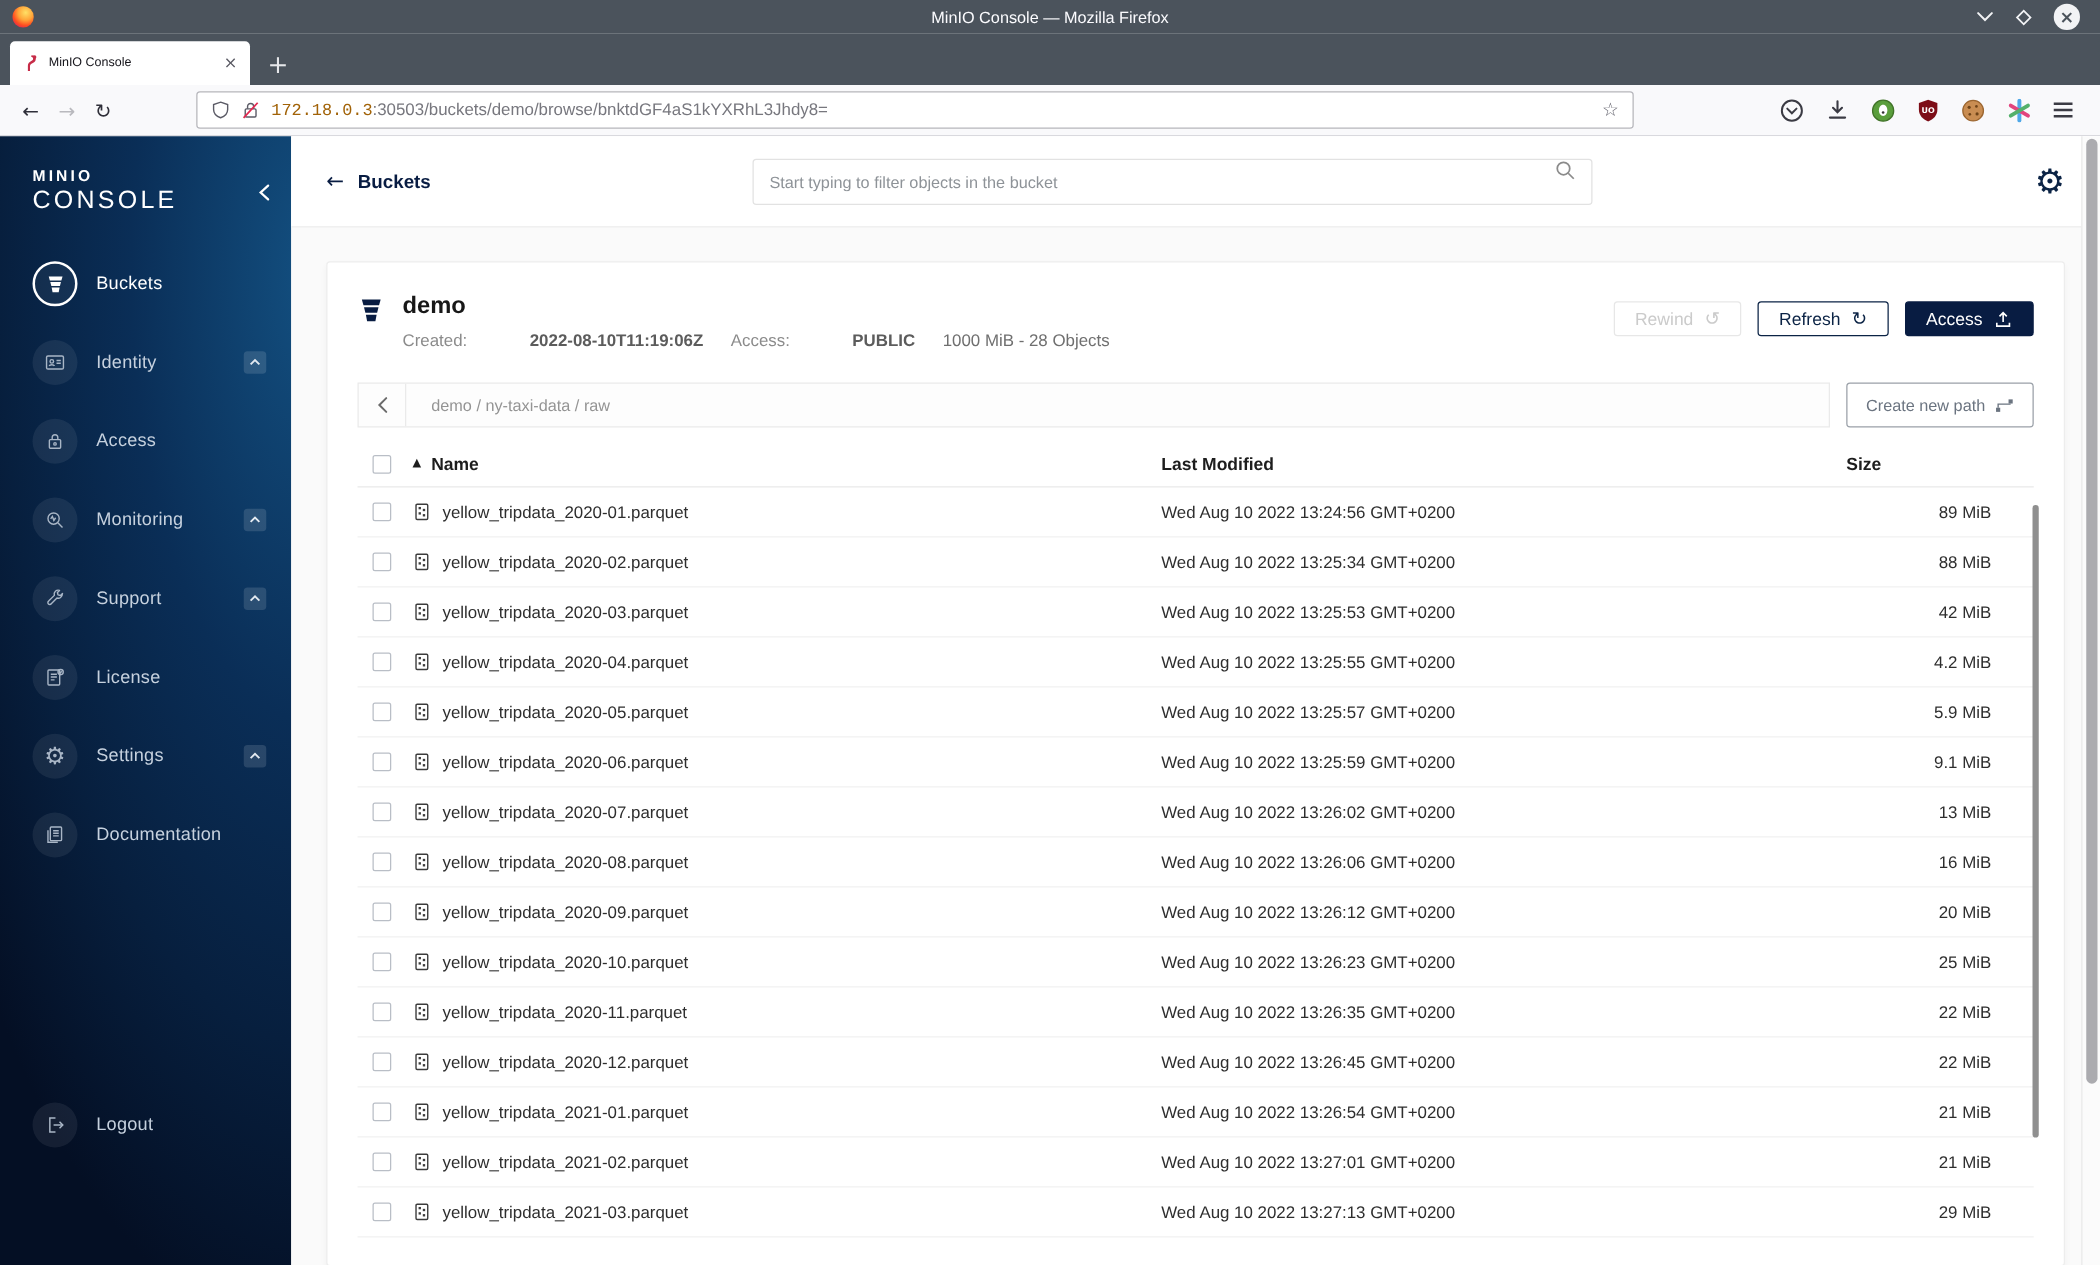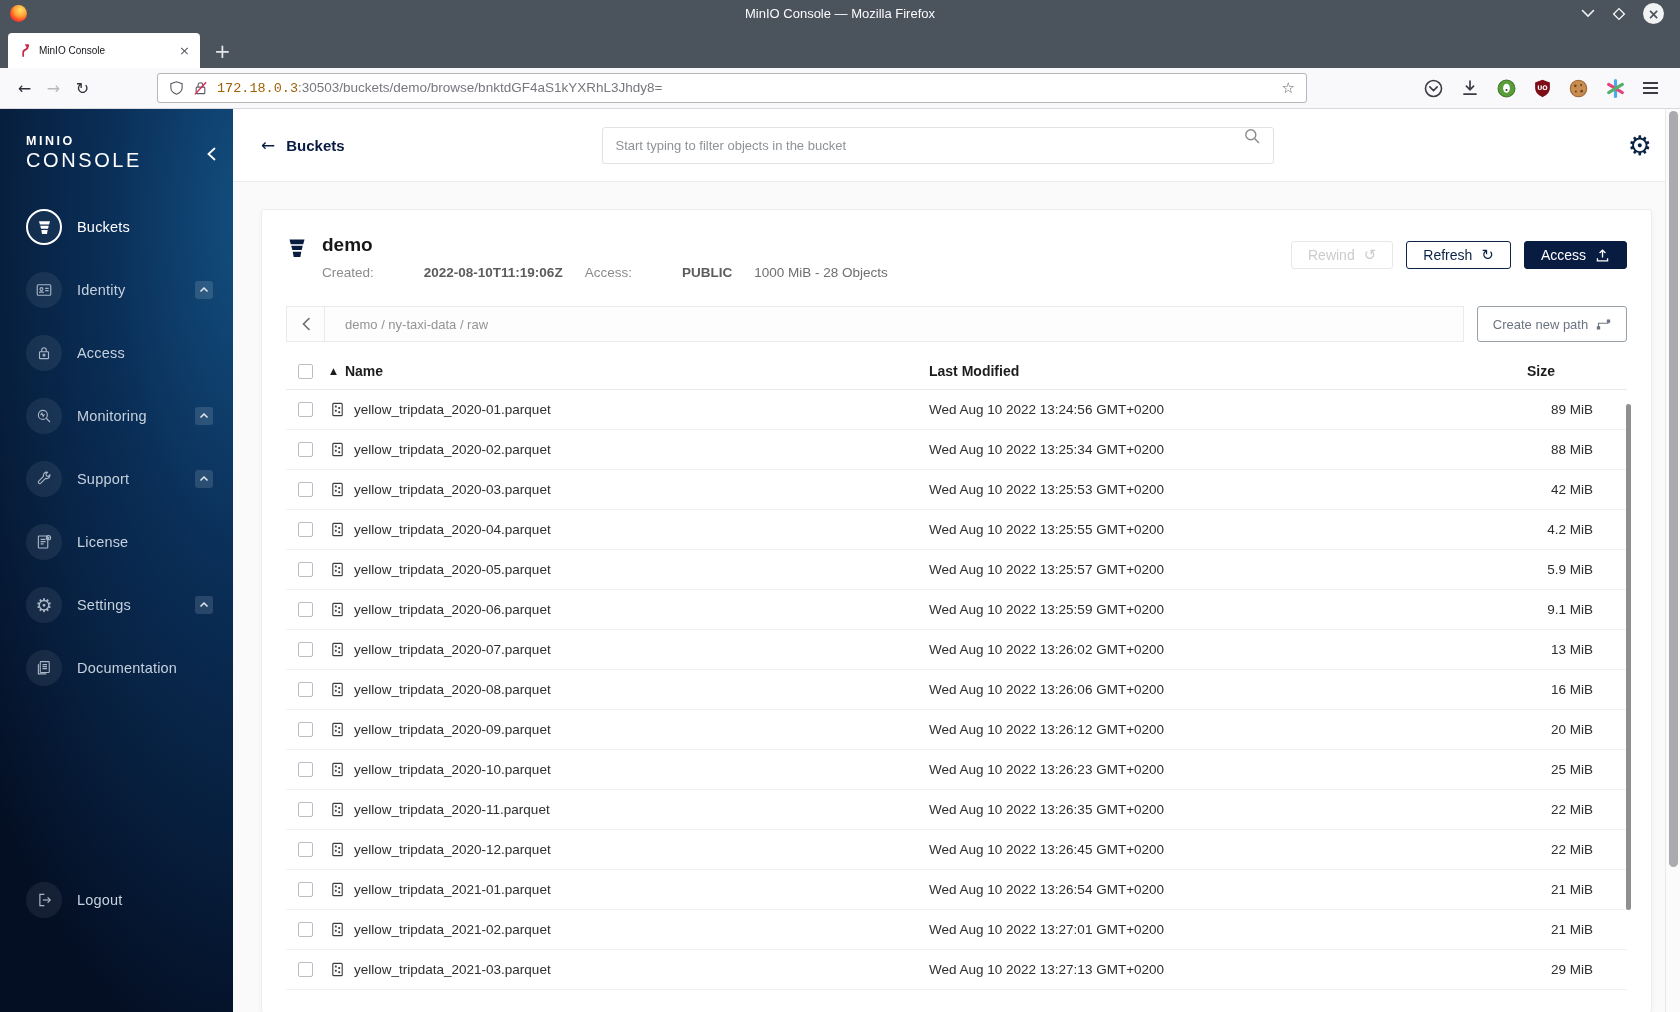--- a/index.html
+++ b/index.html
@@ -99,21 +99,21 @@
   .thead, .trow { display: grid; grid-template-columns: 44px 1fr 548px 150px; align-items: center; }
   .thead { height: 38px; border-bottom: 1px solid #e9e9e9; font-size: 14px; font-weight: bold; color: #1d1d1d; }
   .trow { height: 40px; border-bottom: 1px solid #f1f1f1; font-size: 13.5px; color: #2e2e2e; }
   .cell-check { padding-left: 12px; }
   .checkbox { display: inline-block; width: 15px; height: 15px; border: 1px solid #b9bec6; border-radius: 2px; background: #fff; vertical-align: middle; cursor: pointer; }
   .name-h { display: flex; align-items: center; gap: 8px; }
   .sort-tri { font-size: 9px; color: #1d1d1d; }
   .cell-name { display: flex; align-items: center; gap: 9px; min-width: 0; }
   .fname { white-space: nowrap; }
   .cell-size { text-align: right; padding-right: 34px; }
-  .size-h { text-align: right; padding-right: 72px; }
+  .size-h { padding-right: 72px; }
 
   .table-scrollbar { position: absolute; right: 20px; top: 194px; width: 5px; height: 506px; background: #8f8f8f; border-radius: 3px; }
 
   .page-scrollbar { position: absolute; top: 109px; right: 0; bottom: 0; width: 15px; background: #fbfbfb; border-left: 1px solid #e9e9e9; z-index: 5; }
   .page-thumb { position: absolute; top: 2px; left: 3px; width: 9px; height: 756px; background: #ababaf; border-radius: 5px; }
 
   svg { display: block; }
 </style>
 </head>
 <body>

